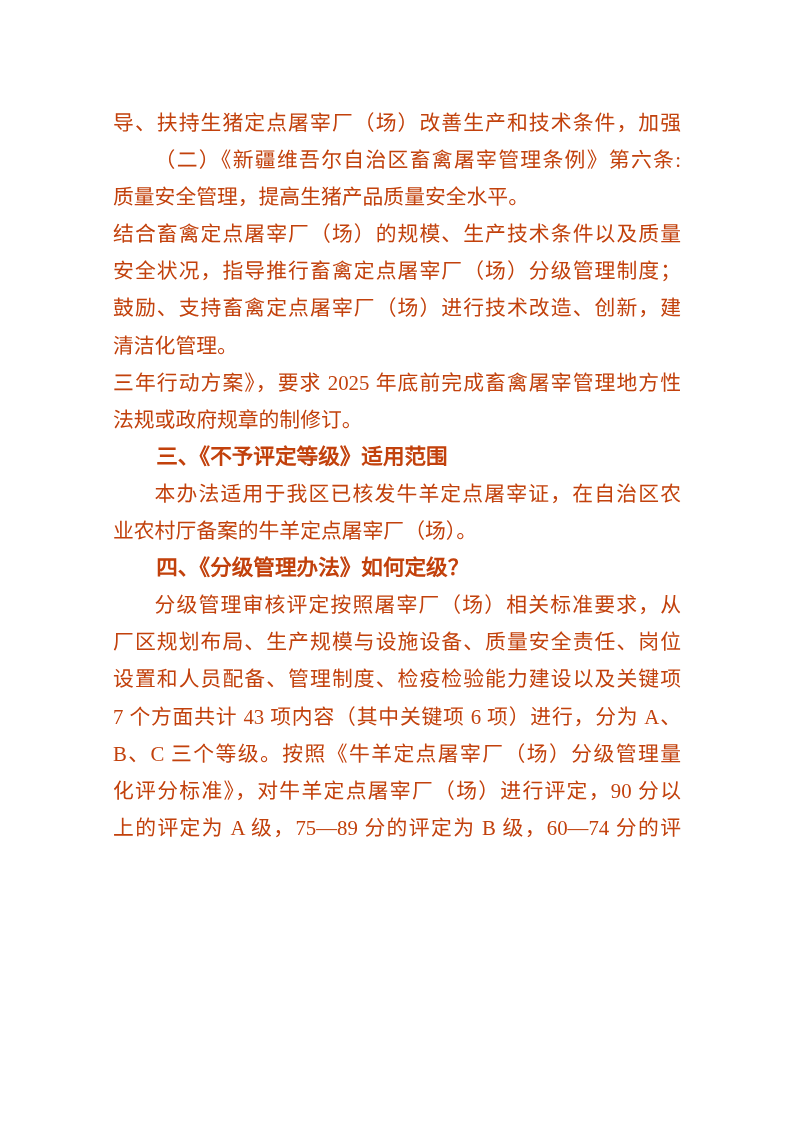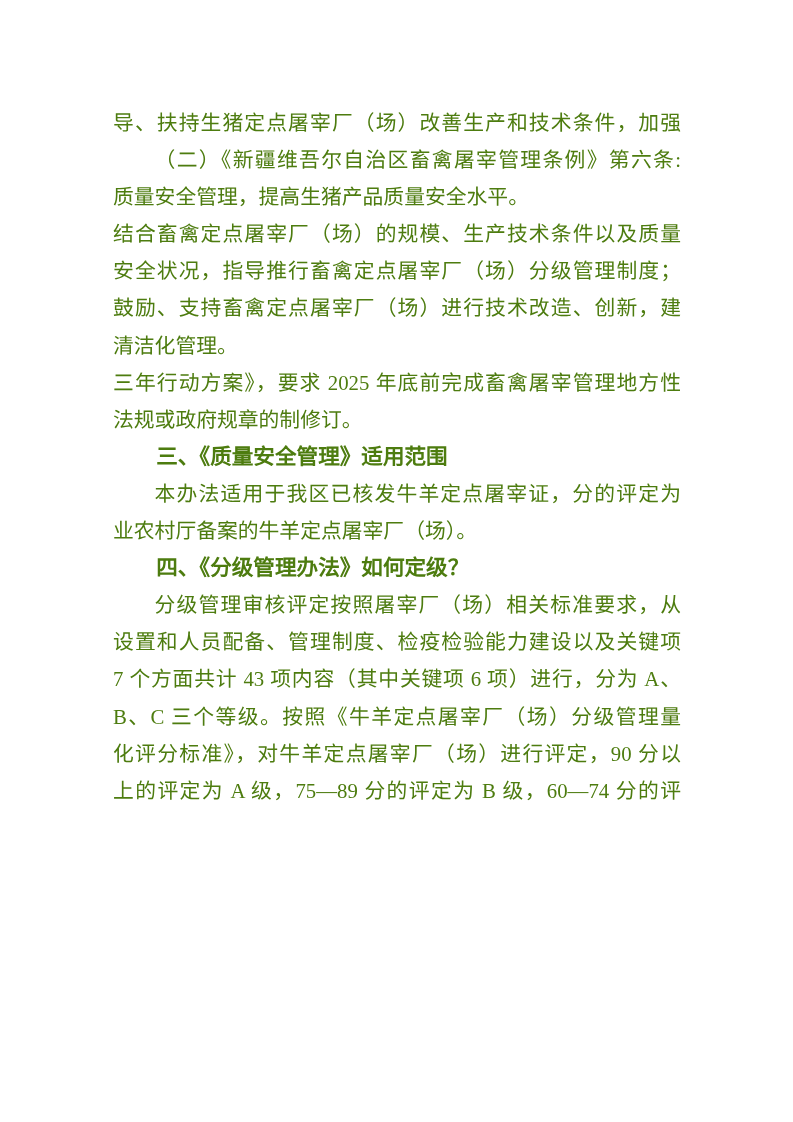--- a/index.html
+++ b/index.html
@@ -38,34 +38,35 @@
   }
   .line.just {
     text-align: justify;
     text-align-last: justify;
   }
 </style>
 </head>
 <body>
 
 <div class="page">
-  <div class="text-block" style="color: #4d7c0f;">
+  <div class="text-block" style="color: #c2410c;">
       <div class="line just">导、扶持生猪定点屠宰厂（场）改善生产和技术条件，加强</div>
       <div class="line indent just">（二）《新疆维吾尔自治区畜禽屠宰管理条例》第六条:</div>
       <div class="line">质量安全管理，提高生猪产品质量安全水平。</div>
       <div class="line just">结合畜禽定点屠宰厂（场）的规模、生产技术条件以及质量</div>
       <div class="line just">安全状况，指导推行畜禽定点屠宰厂（场）分级管理制度；</div>
       <div class="line just">鼓励、支持畜禽定点屠宰厂（场）进行技术改造、创新，建</div>
       <div class="line">清洁化管理。</div>
       <div class="line just">三年行动方案》，要求 2025 年底前完成畜禽屠宰管理地方性</div>
       <div class="line">法规或政府规章的制修订。</div>
-      <div class="line heading indent">三、《质量安全管理》适用范围</div>
-      <div class="line indent just">本办法适用于我区已核发牛羊定点屠宰证，分的评定为</div>
+      <div class="line heading indent">三、《不予评定等级》适用范围</div>
+      <div class="line indent just">本办法适用于我区已核发牛羊定点屠宰证，在自治区农</div>
       <div class="line">业农村厅备案的牛羊定点屠宰厂（场）。</div>
       <div class="line heading indent">四、《分级管理办法》如何定级？</div>
       <div class="line indent just">分级管理审核评定按照屠宰厂（场）相关标准要求，从</div>
+      <div class="line just">厂区规划布局、生产规模与设施设备、质量安全责任、岗位</div>
       <div class="line just">设置和人员配备、管理制度、检疫检验能力建设以及关键项</div>
       <div class="line just">7 个方面共计 43 项内容（其中关键项 6 项）进行，分为 A、</div>
       <div class="line just">B、C 三个等级。按照《牛羊定点屠宰厂（场）分级管理量</div>
       <div class="line just">化评分标准》，对牛羊定点屠宰厂（场）进行评定，90 分以</div>
       <div class="line just">上的评定为 A 级，75—89 分的评定为 B 级，60—74 分的评</div>
     </div>
 </div>
 
 </body></html>

